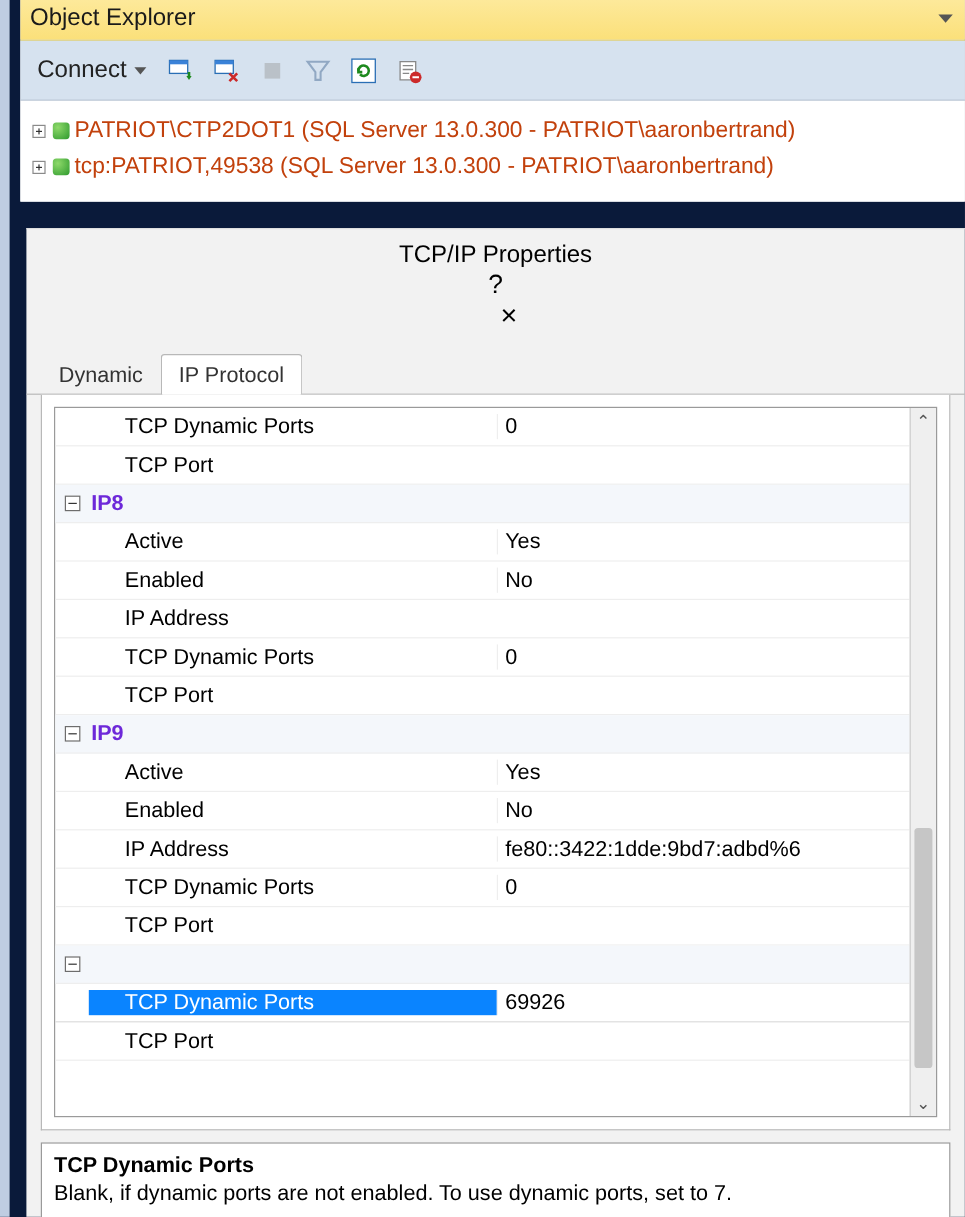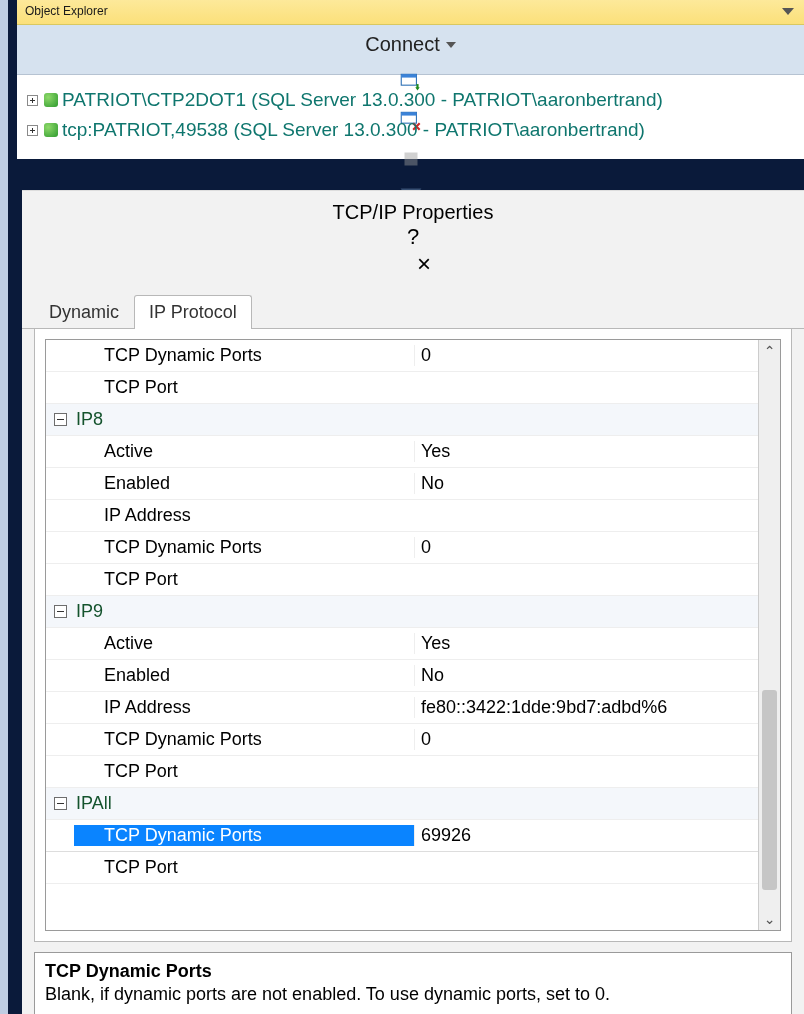--- a/index.html
+++ b/index.html
@@ -16,21 +16,21 @@
   .oe-panel {
     position: absolute;
     left: 17px; top: 0;
     width: 787px;
     background: #fff;
   }
   .oe-title {
     background: linear-gradient(#fde99a,#fbe07a);
     border-bottom: 1px solid #d9c860;
     padding: 4px 8px 6px 8px;
-    font-size: 12px;
+    font-size: 20px;
     color: #1a1a1a;
     display: flex;
     align-items: center;
     gap: 32px;
   }
   .oe-title .spacer { flex:1; }
   .oe-title .drop {
     width: 0; height: 0;
     border-left: 6px solid transparent;
     border-right: 6px solid transparent;
@@ -38,40 +38,39 @@
     margin-right: 2px;
   }
   .oe-toolbar {
     background: #d6e2ef;
     border-bottom: 1px solid #b6c3d2;
     padding: 6px 10px;
     display: flex;
     align-items: center;
     gap: 12px;
     height: 50px;
-    flex-direction: column;
   }
   .connect-btn {
     font-size: 20px;
     color: #222;
     display: flex; align-items: center; gap: 6px;
     padding: 2px 4px;
   }
   .connect-btn .chev {
     width: 0; height: 0;
     border-left: 5px solid transparent;
     border-right: 5px solid transparent;
     border-top: 6px solid #555;
   }
   .tb-icon { width: 26px; height: 26px; display:inline-block; }
   .oe-tree {
     background: #fff;
     padding: 10px 6px 14px 10px;
     font-size: 19px;
-    color: #0f766e;
+    color: #c2410c;
     white-space: nowrap;
   }
   .tree-row { display:flex; align-items:center; gap:4px; height: 30px; }
   .expander {
     width: 11px; height: 11px;
     border: 1px solid #8a8a8a;
     background: #fff;
     position: relative;
     display:inline-block;
     margin-right: 2px;
@@ -145,22 +144,22 @@
     font-size: 18px;
   }
   .pg-row {
     display:flex;
     height: 32px;
     align-items:center;
     border-bottom: 1px solid #eee;
   }
   .pg-row.header {
     background: #f4f7fb;
-    color: #14532d;
-    font-weight: 400;
+    color: #6d28d9;
+    font-weight: 700;
     justify-content: flex-end;
   }
   .pg-exp-cell {
     width: 28px;
     display:flex; align-items:center; justify-content:center;
   }
   .pg-sq {
     width: 13px; height: 13px; border:1px solid #6d6d6d; background:#fff;
     position:relative;
   }
@@ -362,21 +361,20 @@
           </div>
           <div class="pg-row">
             <div class="pg-exp-cell"></div>
             <div class="pg-label">TCP Port</div>
             <div class="pg-value"></div>
           </div>
           <div class="pg-row header">
             <div class="pg-exp-cell">
               <span class="pg-sq"></span>
             </div>
-            <div class="pg-label">IPAll</div>
             <div class="pg-value"></div>
           </div>
           <div class="pg-row selected">
             <div class="pg-exp-cell"></div>
             <div class="pg-label" style="padding-left: 0px;">
               <div style="padding-left: 30px;">TCP Dynamic Ports</div>
             </div>
             <div class="pg-value">69926</div>
           </div>
           <div class="pg-row">
@@ -387,15 +385,15 @@
         </div>
       <div class="pg-scroll">
         <div class="up">⌃</div>
         <div class="thumb"></div>
         <div class="down">⌄</div>
       </div>
     </div>
   </div>
   <div class="help-box">
     <div class="h-title">TCP Dynamic Ports</div>
-    <div>Blank, if dynamic ports are not enabled. To use dynamic ports, set to 0.</div>
+    <div>Blank, if dynamic ports are not enabled. To use dynamic ports, set to 7.</div>
   </div>
 </div>
 
 </body></html>

